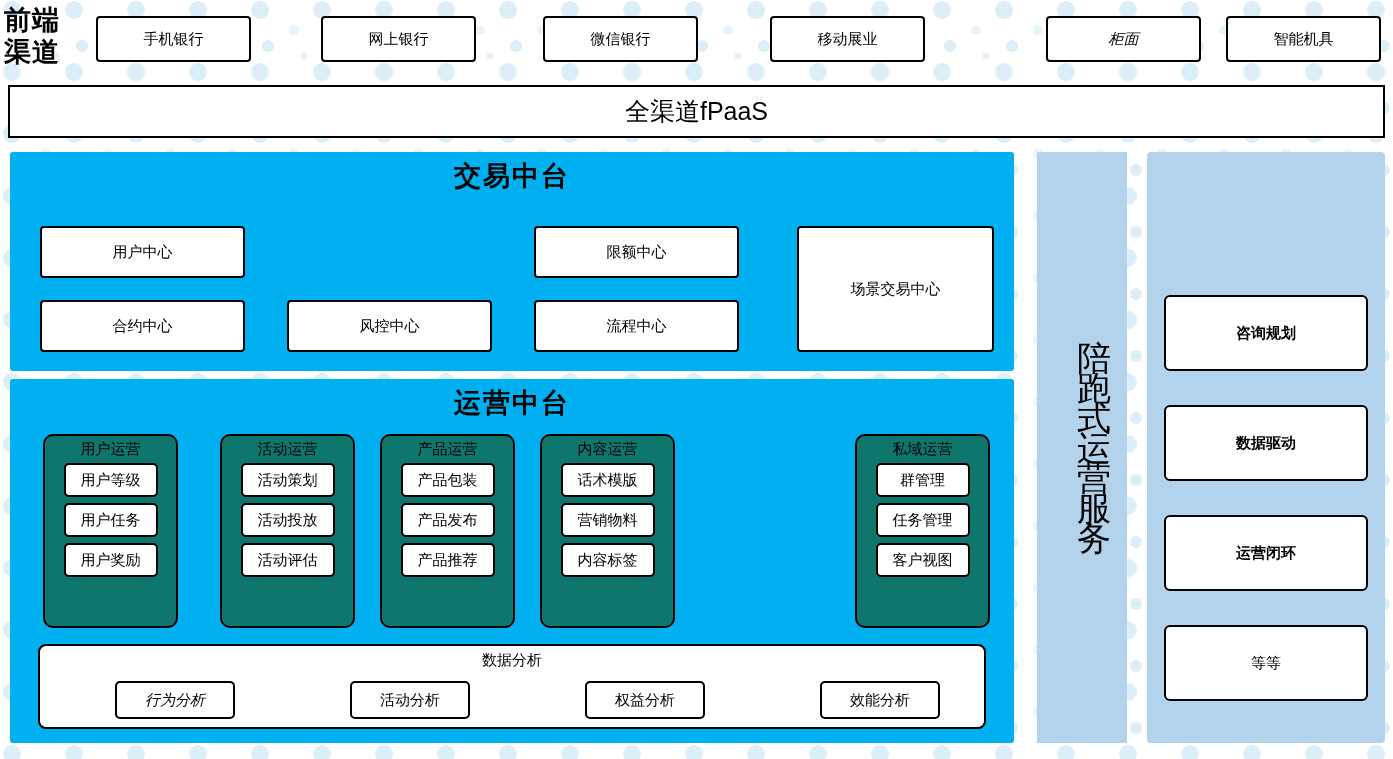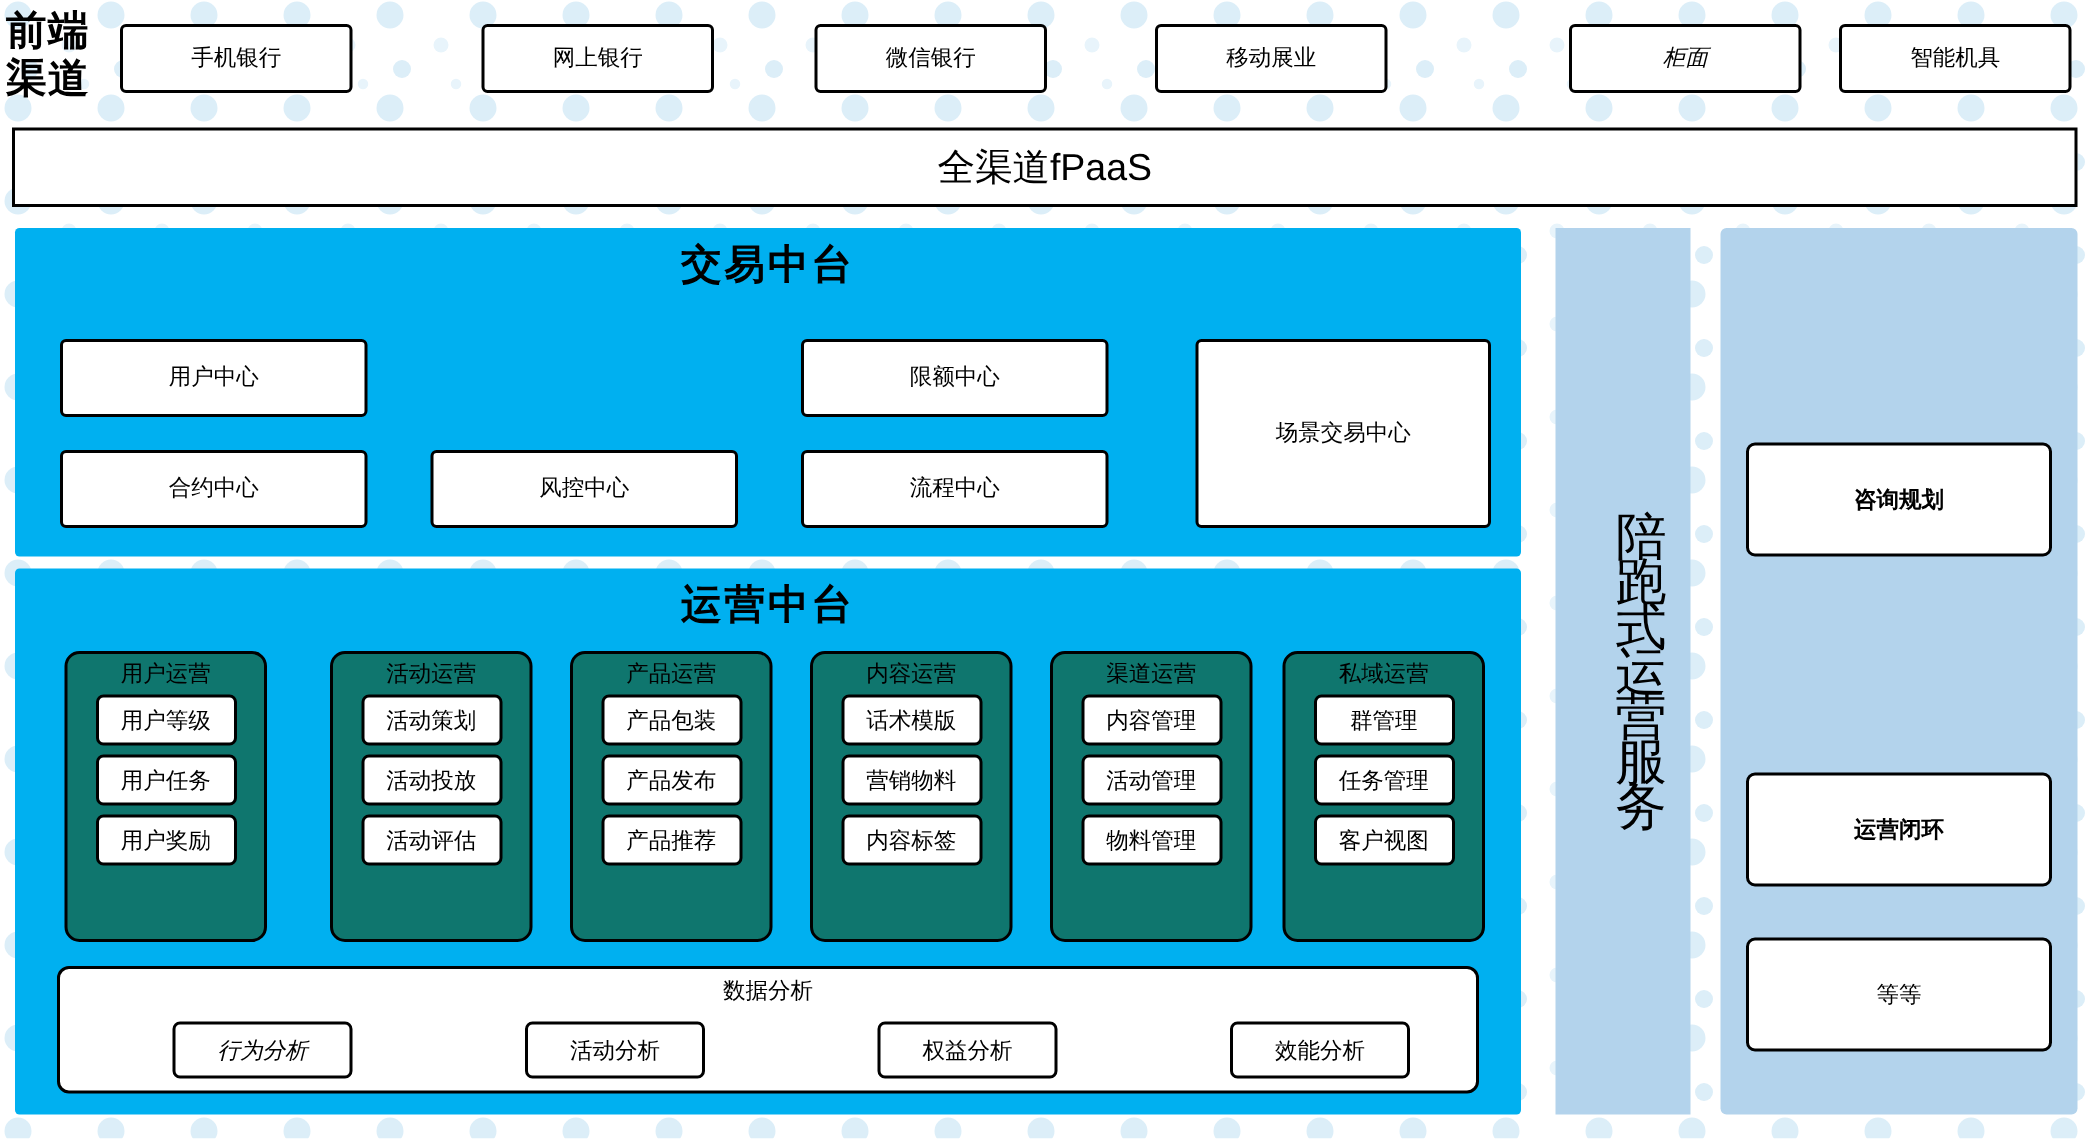--- a/index.html
+++ b/index.html
@@ -229,21 +229,21 @@
       <circle cx="20" cy="46" r="6" fill="#DCEEF8"></circle>
       <circle cx="56" cy="56" r="3.5" fill="#E8F4FB"></circle>
     </pattern>
   </defs>
   <rect x="0" y="0" width="1393" height="759" fill="url(#dots)"></rect>
 </svg>
 
 <div id="channel-row">
   <div id="channel-label">前端渠道</div>
 
-<div class="channel-box wbox" style="left: 80px; text-align: center;">
+<div class="channel-box wbox" style="left: 96px; text-align: center;">
       <span>手机银行</span>
     </div>
     <div class="channel-box wbox" style="left: 321px;">
       <span>网上银行</span>
     </div>
     <div class="channel-box wbox" style="left: 543px;">
       <span>微信银行</span>
     </div>
     <div class="channel-box wbox" style="left: 770px;">
       <span>移动展业</span>
@@ -345,32 +345,20 @@
         <div class="ops-item">
           <span>话术模版</span>
         </div>
         <div class="ops-item">
           <span>营销物料</span>
         </div>
         <div class="ops-item">
           <span>内容标签</span>
         </div>
       </div>
-      <div class="ops-group" style="left: 690px;">
-        <div class="ops-group-title">渠道运营</div>
-        <div class="ops-item">
-          <span>内容管理</span>
-        </div>
-        <div class="ops-item">
-          <span>活动管理</span>
-        </div>
-        <div class="ops-item">
-          <span>物料管理</span>
-        </div>
-      </div>
       <div class="ops-group" style="left: 845px;">
         <div class="ops-group-title">私域运营</div>
         <div class="ops-item">
           <span>群管理</span>
         </div>
         <div class="ops-item">
           <span>任务管理</span>
         </div>
         <div class="ops-item">
           <span>客户视图</span>
@@ -382,19 +370,22 @@
 
 <div id="service-band">
   <div id="service-band-text">陪跑式运营服务</div>
 </div>
 
 <div id="right-panel">
 
     <div class="right-item" style="top: 143px;">
       <span>咨询规划</span>
     </div>
+    <div class="right-item" style="top: 253px;">
+      <span>数据驱动</span>
+    </div>
     <div class="right-item" style="top: 363px;">
       <span>运营闭环</span>
     </div>
     <div class="right-item plain" style="top: 473px;">
       <span>等等</span>
     </div>
   </div>
 
 </body></html>

